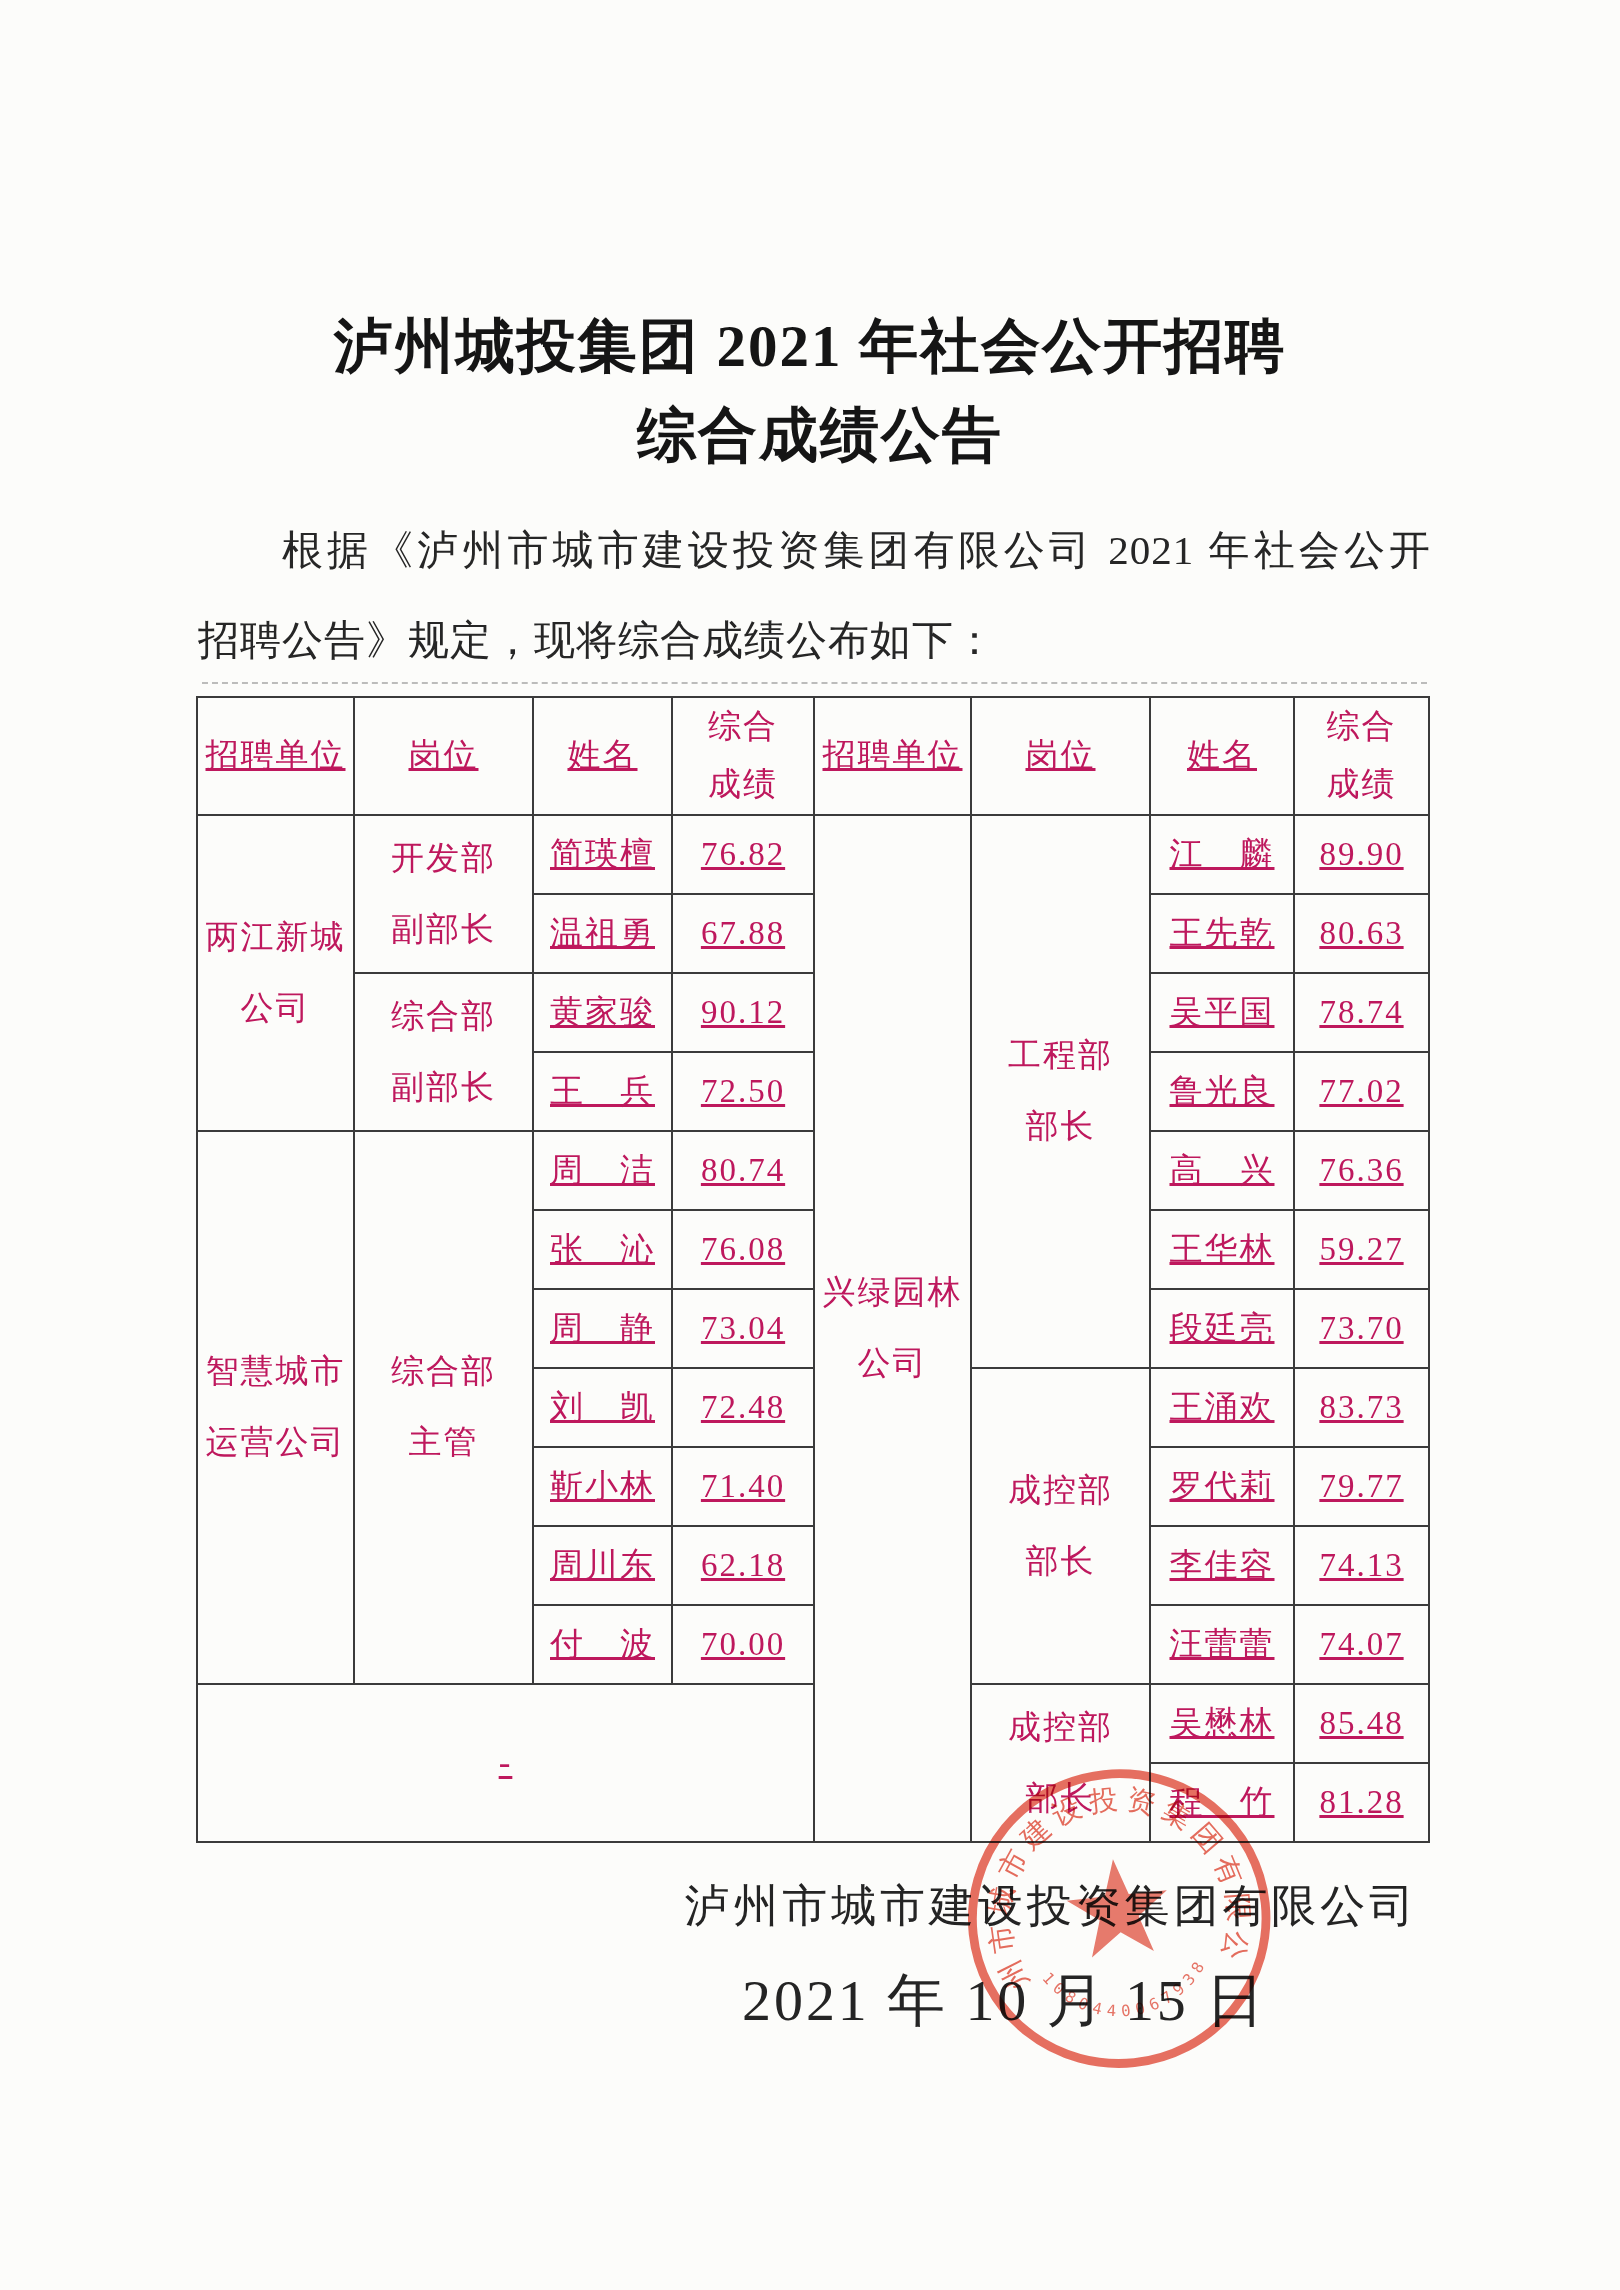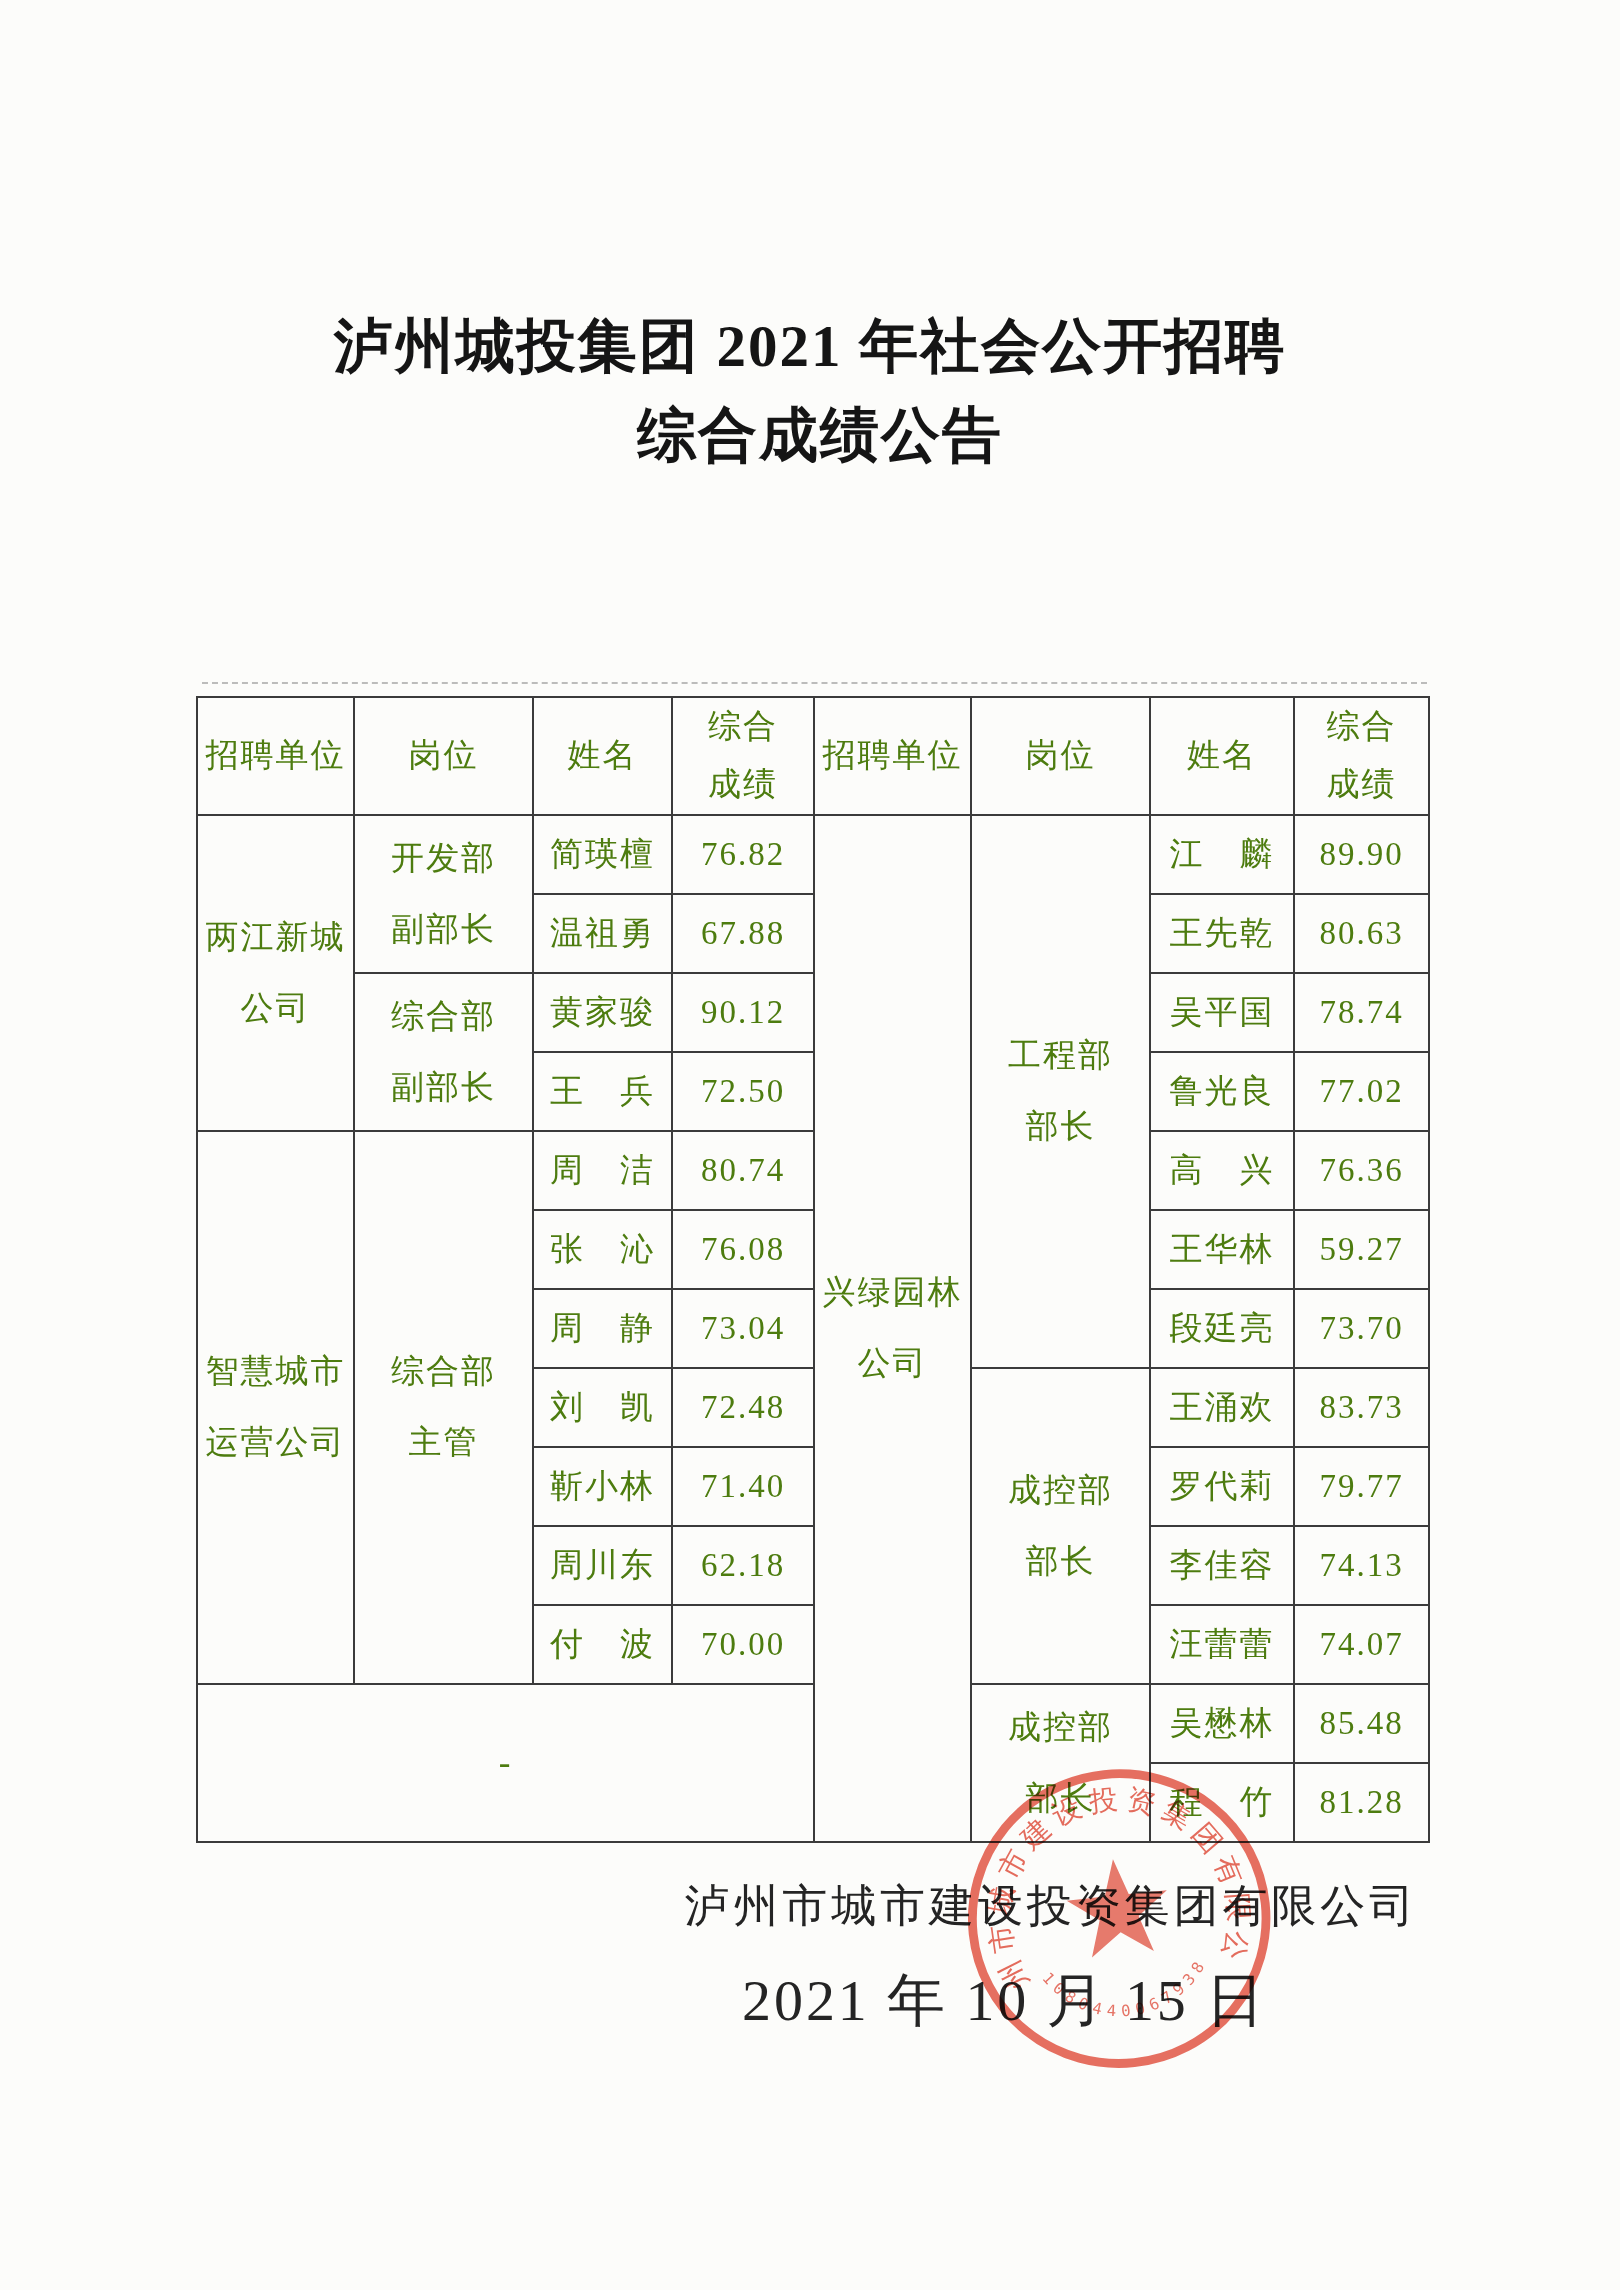--- a/index.html
+++ b/index.html
@@ -15,21 +15,21 @@
   .title-l1 { font-size:59px; line-height:65px; }
   .title-l2 { font-size:59px; line-height:65px; margin-top:23.5px;padding-left:20px; }
   .intro { position:absolute; top:527px; left:198px; width:1233px;
     font-size:41px; color:#262626; letter-spacing:1px; }
   .intro-l1 { text-indent:84px; text-align:justify; text-align-last:justify; line-height:47px; }
   .intro-l2 { margin-top:43px; line-height:47px; }
   .pre-line { position:absolute; top:682px; left:202px; width:1225px;
     border-top:2px dashed rgba(70,70,70,.35); }
   table.score { position:absolute; top:696px; left:196px; width:1233px;
     border-collapse:collapse; table-layout:fixed;
-    border:2.9px solid #333; font-size:33px; color:#4d7c0f; }
+    border:2.9px solid #333; font-size:33px; color:#be185d;text-decoration:underline; }
   table.score th, table.score td {
     border:2px solid #3b3b3b; text-align:center; vertical-align:middle;
     letter-spacing:2px; font-weight:400; padding:0 3.9px; overflow:hidden;
   }
   thead tr { height:83px; }
   thead th { border-bottom-width:2.9px; }
   tbody tr { height:79px; }
   .w2 { display:inline-block; width:2.35em; line-height:1.75; }
   .w3 { display:inline-block; width:3.25em; line-height:2.15; }
   .w4 { display:inline-block; width:4.45em; line-height:2.15; }
@@ -45,20 +45,24 @@
 </head>
 <body>
 
 <div class="page">
 
   <div class="title-block">
     <div class="title-l1">泸州城投集团 2021 年社会公开招聘</div>
     <div class="title-l2">综合成绩公告</div>
   </div>
 
+  <div class="intro">
+    <div class="intro-l1">根据《泸州市城市建设投资集团有限公司 2021 年社会公开</div>
+    <div class="intro-l2">招聘公告》规定，现将综合成绩公布如下：</div>
+  </div>
 
   <div class="pre-line"></div>
 
   <table class="score">
     <colgroup>
       <col style="width:157px">
         <col style="width:179px">
         <col style="width:139px">
         <col style="width:142px">
       <col style="width:157px">

